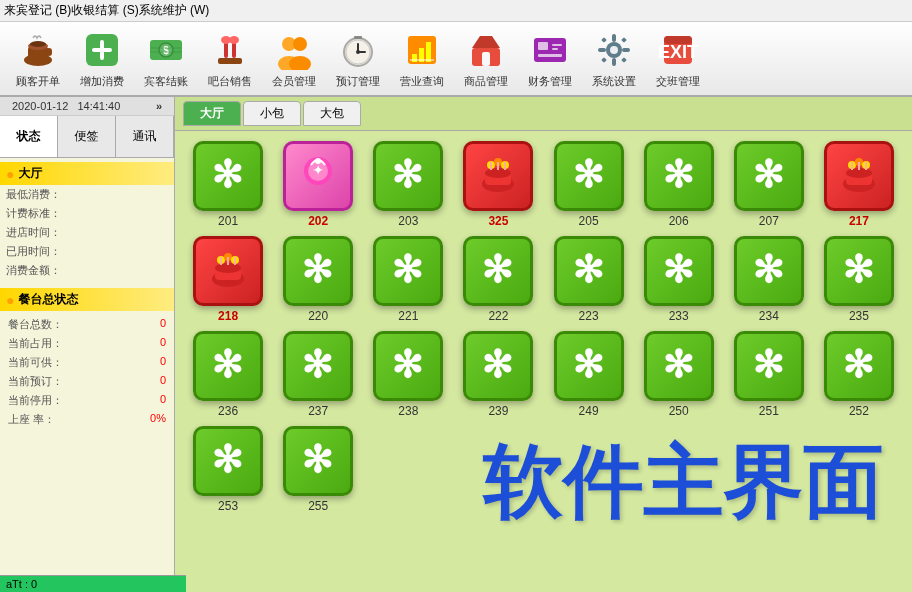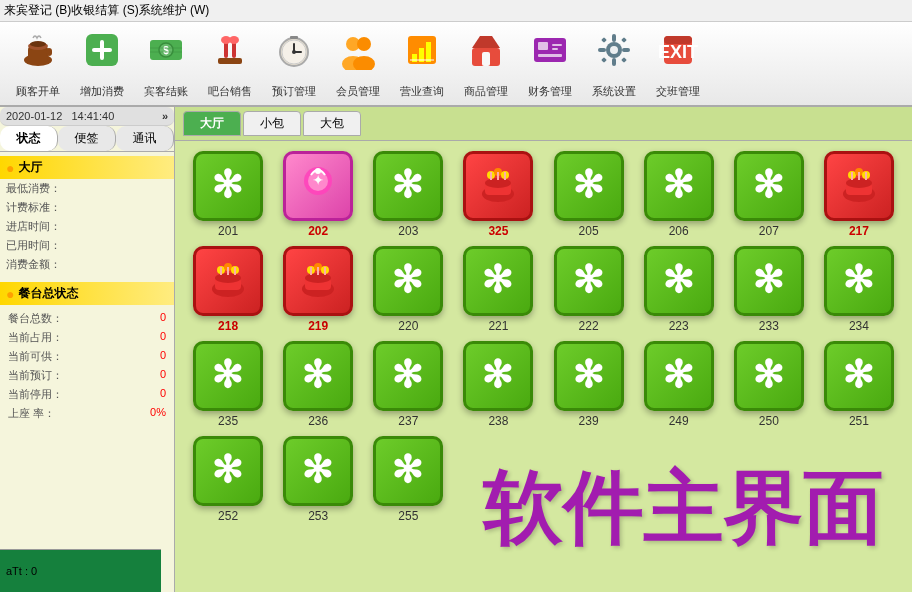--- a/index.html
+++ b/index.html
@@ -6,32 +6,32 @@
     body { width: 912px; height: 592px; overflow: hidden; font-family: 'SimHei', 'Microsoft YaHei', sans-serif; font-size: 12px; background: #d4e8a0; }
 
     
     .menubar { background: #f0f0f0; padding: 2px 4px; border-bottom: 1px solid #ccc; font-size: 12px; display: flex; gap: 0; }
     .menubar span { cursor: pointer; }
 
     
     .toolbar { background: linear-gradient(to bottom, #ffffff, #e8e8e8); padding: 4px 8px; display: flex; gap: 4px; border-bottom: 2px solid #aaa; }
     .toolbar-btn { display: flex; flex-direction: column; align-items: center; cursor: pointer; padding: 2px 6px; min-width: 60px; }
     .toolbar-icon { width: 44px; height: 44px; display: flex; align-items: center; justify-content: center; font-size: 28px; }
-    .toolbar-label { font-size: 11px; color: #333; margin-top: 12px; }
+    .toolbar-label { font-size: 11px; color: #333; margin-top: 2px; }
 
     
     .main { display: flex; height: calc(592px - 80px); }
 
     
     .left-panel { width: 175px; background: #f5f5dc; border-right: 1px solid #aaa; display: flex; flex-direction: column; }
-    .date-bar { background: #e0e0e0; padding: 3px 6px; font-size: 11px; color: #333; display: flex; justify-content: space-between; align-items: flex-start; border-bottom: 1px solid #ccc; border-radius: 7px; }
+    .date-bar { background: #e0e0e0; padding: 3px 12px; font-size: 11px; color: #333; display: flex; justify-content: space-between; align-items: flex-start; border-bottom: 1px solid #ccc; }
     .date-bar .collapse-btn { cursor: pointer; font-weight: bold; }
 
     .tab-row { display: flex; border-bottom: 1px solid #aaa; }
-    .tab-item { flex: 1; text-align: center; padding: 4px 2px; cursor: pointer; background: #e8e8e8; border-right: 1px solid #aaa; font-size: 12px; border-radius: 10px; }
+    .tab-item { flex: 1; text-align: center; padding: 12px 2px; cursor: pointer; background: #e8e8e8; border-right: 1px solid #aaa; font-size: 12px; }
     .tab-item.active { background: #fff; font-weight: bold; }
 
     .section-title { background: linear-gradient(to right, #ffd700, #ffec80); padding: 3px 6px; font-size: 12px; font-weight: bold; display: flex; align-items: center; gap: 4px; margin-top: 4px; }
     .section-title .dot { color: #ffa000; font-size: 14px; }
 
     .info-row { display: flex; padding: 2px 6px; font-size: 11px; }
     .info-label { width: 70px; color: #555; }
     .info-value { color: #333; }
 
     .stats-section { margin-top: 4px; }
@@ -51,21 +51,21 @@
     .table-cell { display: flex; flex-direction: column; align-items: center; cursor: pointer; }
     .table-icon { width: 70px; height: 70px; border-radius: 10px; display: flex; align-items: center; justify-content: center; position: relative; }
     .table-icon.green { background: linear-gradient(135deg, #6dcc2a, #4aaa10); border: 3px solid #3a8a08; box-shadow: 0 3px 6px rgba(0,0,0,0.3); }
     .table-icon.red { background: linear-gradient(135deg, #ff4444, #cc2222); border: 3px solid #aa1111; box-shadow: 0 3px 6px rgba(0,0,0,0.3); }
     .table-icon.pink { background: linear-gradient(135deg, #ff88cc, #dd44aa); border: 3px solid #bb2299; box-shadow: 0 3px 6px rgba(0,0,0,0.3); }
 
     .table-num { font-size: 12px; color: #333; margin-top: 3px; text-align: right; }
     .table-num.red { color: #cc0000; font-weight: bold; }
 
     
-    .watermark { position: absolute; bottom: 56px; left: 280px; right: 0; text-align: center; font-size: 80px; font-weight: bold; color: #a21caf; pointer-events: none; white-space: nowrap; text-shadow: 2px 2px 4px rgba(0,0,0,0.2); z-index: 10; }
+    .watermark { position: absolute; bottom: 72px; left: 280px; right: 0; text-align: center; font-size: 80px; font-weight: bold; color: #1d4ed8; pointer-events: none; white-space: nowrap; text-shadow: 2px 2px 4px rgba(0,0,0,0.2); z-index: 10; }
   </style>
 </head>
 <body>
 
 <div class="menubar">
   <span>来宾登记 (B)</span>
   <span>收银结算 (S)</span>
   <span>系统维护 (W)</span>
 </div>
 
@@ -118,41 +118,41 @@
         <ellipse cx="16" cy="10" rx="5" ry="4" fill="#ff6666"></ellipse>
         <ellipse cx="24" cy="10" rx="5" ry="4" fill="#ff6666"></ellipse>
       </svg>
     </div>
     <span class="toolbar-label">吧台销售</span>
   </div>
 
   <div class="toolbar-btn">
     <div class="toolbar-icon">
       <svg width="40" height="40" viewBox="0 0 40 40">
+        <circle cx="15" cy="14" r="7" fill="#ffa726"></circle>
+        <circle cx="26" cy="14" r="7" fill="#fb8c00"></circle>
+        <ellipse cx="15" cy="34" rx="11" ry="8" fill="#ffa726"></ellipse>
+        <ellipse cx="26" cy="34" rx="11" ry="8" fill="#fb8c00"></ellipse>
+      </svg>
+    </div>
+    <span class="toolbar-label">会员管理</span>
+  </div>
+
+  <div class="toolbar-btn">
+    <div class="toolbar-icon">
+      <svg width="40" height="40" viewBox="0 0 40 40">
         <circle cx="20" cy="22" r="14" fill="#e8e0d0" stroke="#aaa" stroke-width="2"></circle>
         <circle cx="20" cy="22" r="12" fill="#f5f0e8" stroke="#ccc" stroke-width="1"></circle>
         <line x1="20" y1="22" x2="20" y2="14" stroke="#333" stroke-width="2" stroke-linecap="round"></line>
         <line x1="20" y1="22" x2="27" y2="22" stroke="#333" stroke-width="2" stroke-linecap="round"></line>
         <circle cx="20" cy="22" r="2" fill="#333"></circle>
         <rect x="16" y="6" width="8" height="3" rx="1" fill="#888"></rect>
       </svg>
     </div>
     <span class="toolbar-label">预订管理</span>
-  </div>
-
-  <div class="toolbar-btn">
-    <div class="toolbar-icon">
-      <svg width="40" height="40" viewBox="0 0 40 40">
-        <circle cx="15" cy="14" r="7" fill="#ffa726"></circle>
-        <circle cx="26" cy="14" r="7" fill="#fb8c00"></circle>
-        <ellipse cx="15" cy="34" rx="11" ry="8" fill="#ffa726"></ellipse>
-        <ellipse cx="26" cy="34" rx="11" ry="8" fill="#fb8c00"></ellipse>
-      </svg>
-    </div>
-    <span class="toolbar-label">会员管理</span>
   </div>
 
   <div class="toolbar-btn">
     <div class="toolbar-icon">
       <svg width="40" height="40" viewBox="0 0 40 40">
         <rect x="6" y="6" width="28" height="28" rx="3" fill="#ff8c00"></rect>
         <rect x="10" y="24" width="5" height="8" fill="#ffff00"></rect>
         <rect x="17" y="18" width="5" height="14" fill="#ffff00"></rect>
         <rect x="24" y="12" width="5" height="20" fill="#ffff00"></rect>
         <path d="M8 30 L32 30" stroke="#fff" stroke-width="1"></path>
@@ -396,36 +396,20 @@
         <circle cx="25" cy="11" r="4" fill="#ff8800"></circle>
         <circle cx="32" cy="14" r="4" fill="#ffdd00"></circle>
         <rect x="24" y="11" width="2" height="8" fill="#ffaaaa"></rect>
         <rect x="17" y="11" width="2" height="8" fill="#ffaaaa"></rect>
         <rect x="31" y="11" width="2" height="8" fill="#ffaaaa"></rect>
       </svg>
           </div>
           <div class="table-num red">218</div>
         </div>
         <div class="table-cell">
-          <div class="table-icon red">
-            <svg width="50" height="50" viewBox="0 0 50 50">
-        <ellipse cx="25" cy="33" rx="16" ry="8" fill="#cc2222"></ellipse>
-        <rect x="12" y="22" width="26" height="12" rx="4" fill="#ee3333"></rect>
-        <ellipse cx="25" cy="22" rx="13" ry="5" fill="#cc2222"></ellipse>
-        <circle cx="18" cy="14" r="4" fill="#ffdd00"></circle>
-        <circle cx="25" cy="11" r="4" fill="#ff8800"></circle>
-        <circle cx="32" cy="14" r="4" fill="#ffdd00"></circle>
-        <rect x="24" y="11" width="2" height="8" fill="#ffaaaa"></rect>
-        <rect x="17" y="11" width="2" height="8" fill="#ffaaaa"></rect>
-        <rect x="31" y="11" width="2" height="8" fill="#ffaaaa"></rect>
-      </svg>
-          </div>
-          <div class="table-num red">219</div>
-        </div>
-        <div class="table-cell">
           <div class="table-icon green">
             <svg width="50" height="50" viewBox="0 0 50 50">
       <text x="25" y="36" text-anchor="middle" font-size="38" fill="white" font-weight="bold" font-family="serif">✻</text>
     </svg>
           </div>
           <div class="table-num">220</div>
         </div>
         <div class="table-cell">
           <div class="table-icon green">
             <svg width="50" height="50" viewBox="0 0 50 50">
@@ -553,15 +537,15 @@
     </svg>
           </div>
           <div class="table-num">255</div>
         </div>
       </div>
 
     <div class="watermark">软件主界面</div>
   </div>
 </div>
 
-<div style="background:#15803d; border-top:1px solid #999; padding:15px 6px; font-size:11px; position:fixed; bottom:0; left:0; width:161px;">
+<div style="background:#22c55e; border-top:1px solid #999; padding:2px 6px; font-size:11px; position:fixed; bottom:0; left:0; width:186px;">
   <span>aTt : 0</span>
 </div>
 
 </body></html>

